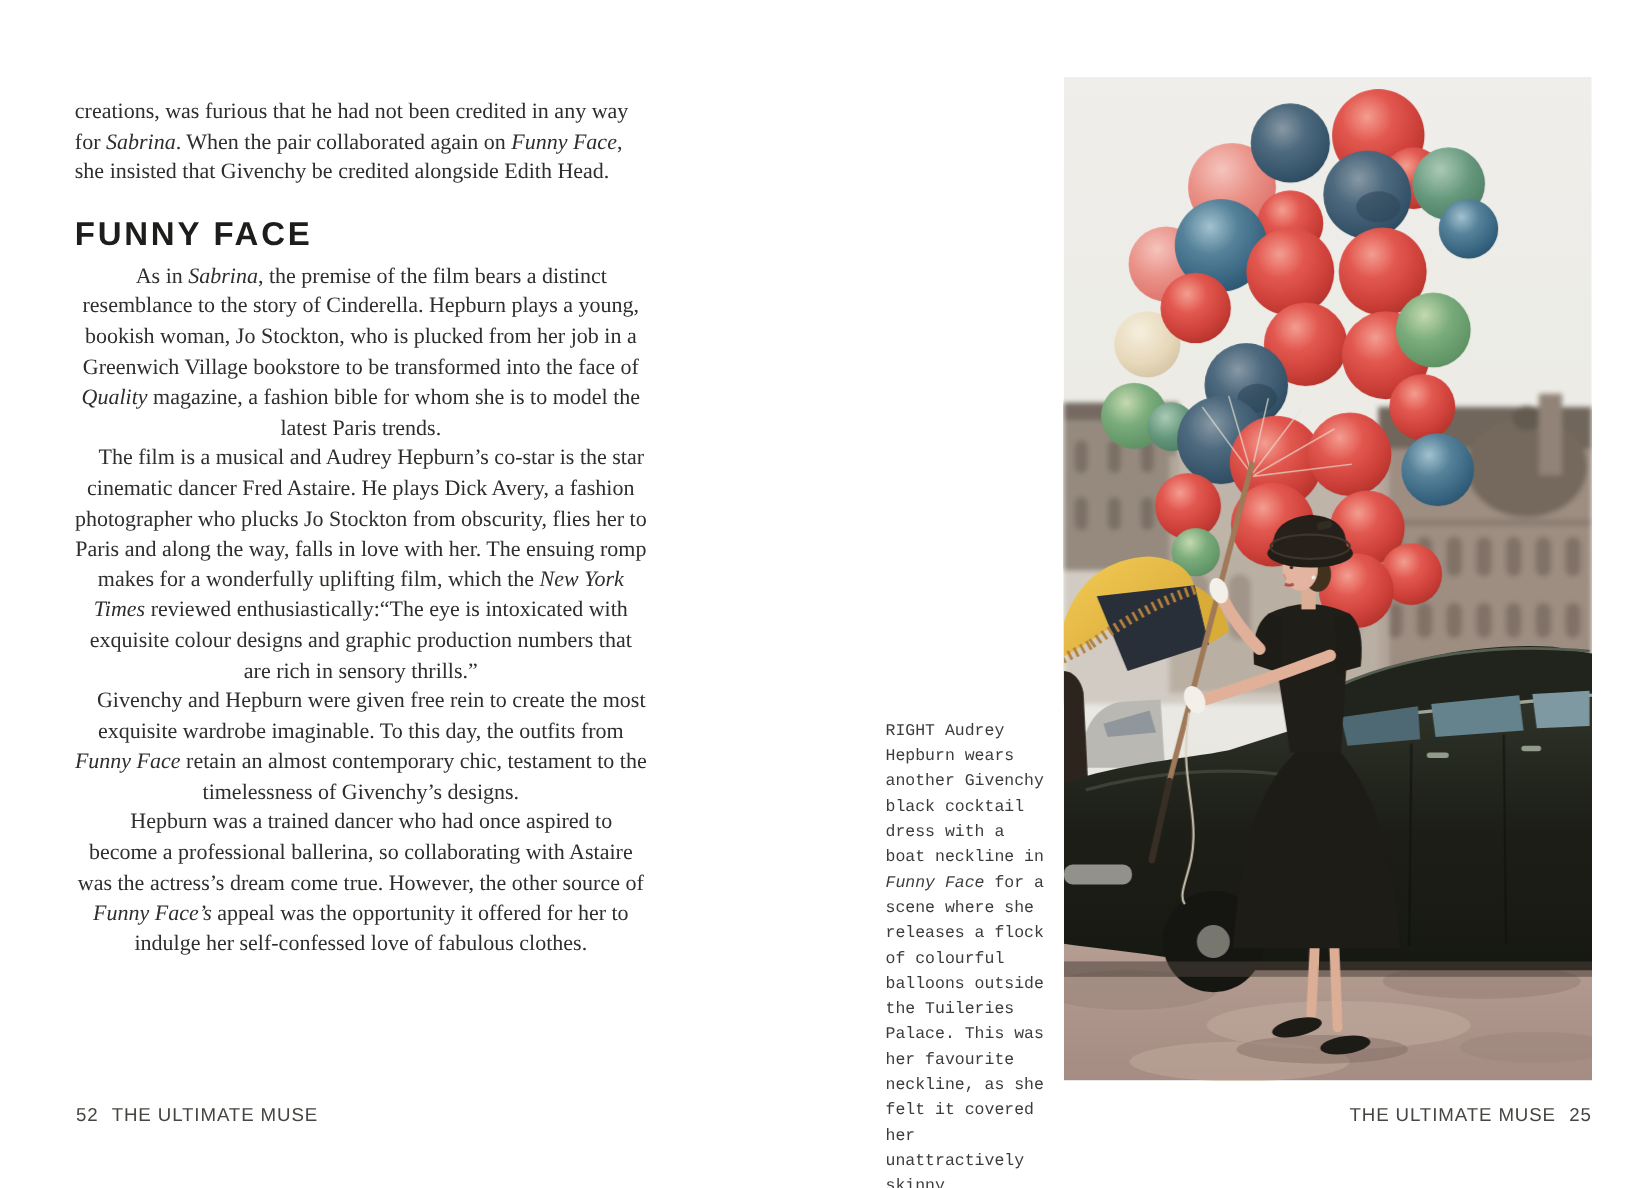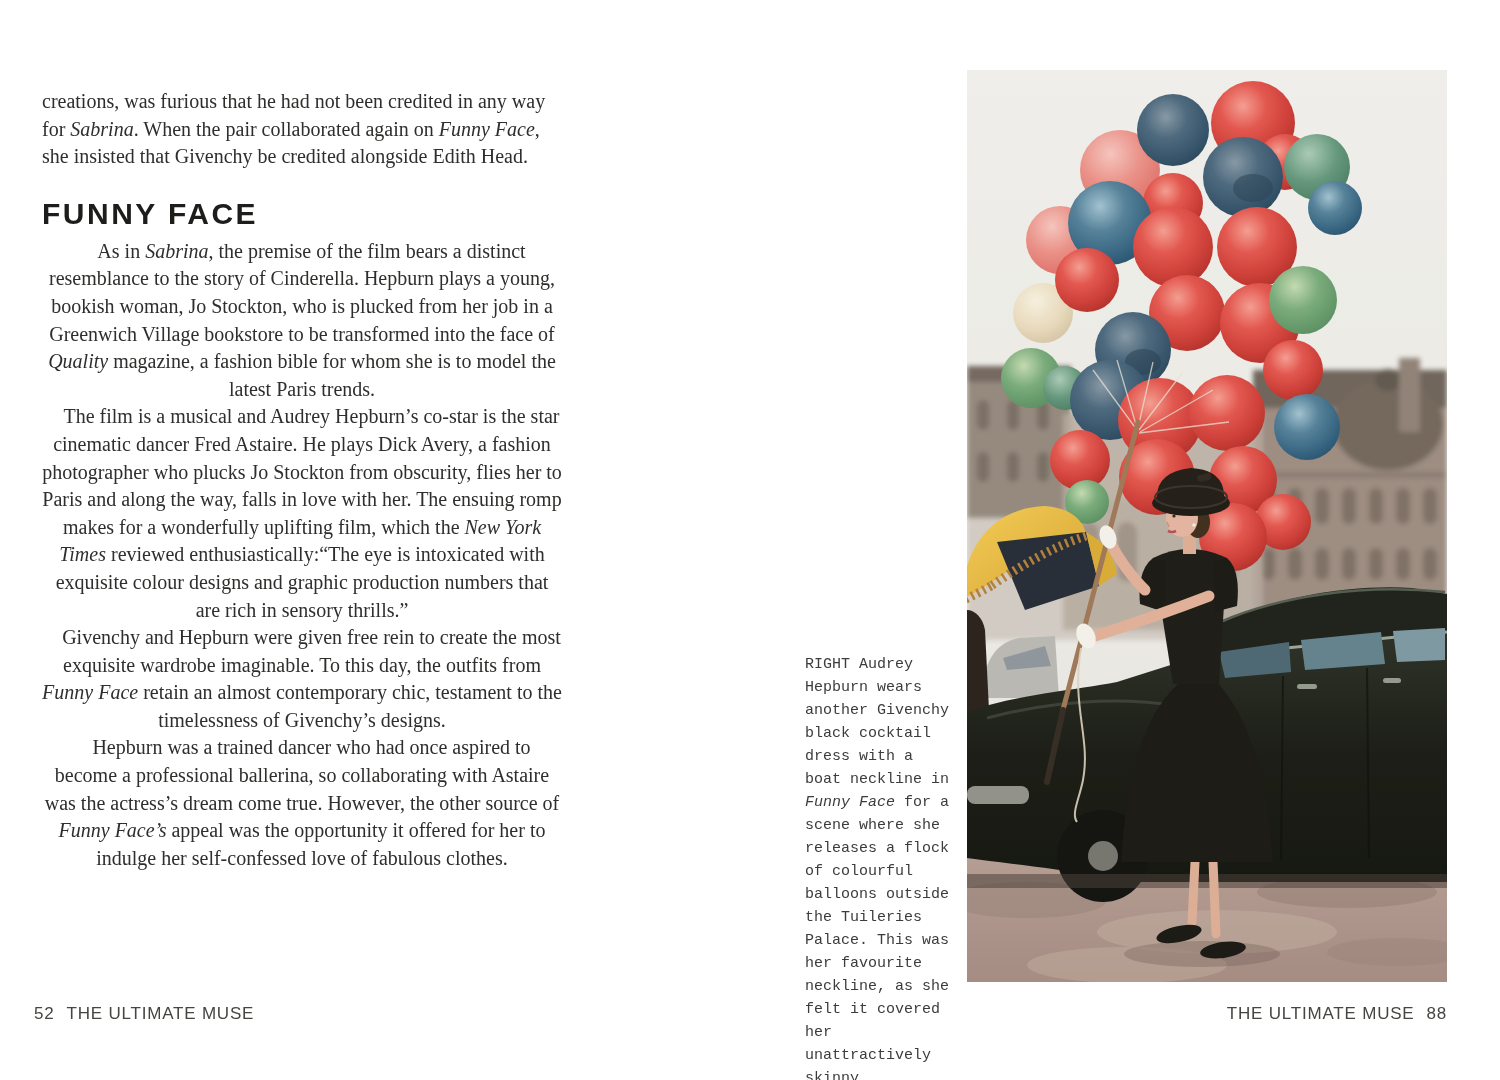--- a/index.html
+++ b/index.html
@@ -3,21 +3,21 @@
 <meta charset="utf-8">
 <title>Book Spread — The Ultimate Muse</title>
 <style>
   html,body{margin:0;padding:0;}
   body{
     width:1500px;height:1080px;position:relative;overflow:hidden;
     background:#ffffff;
     font-family:"Liberation Serif", serif;
   }
   .body-text{
-    position:absolute;left:42px;top:88px;width:520px;
+    position:absolute;left:68px;top:88px;width:520px;
     font-size:20px;line-height:27.6px;color:#2f2e2c;
     text-rendering:optimizeLegibility;
   }
   .body-text p{margin:0;}
   .body-text p.indent{text-indent:19px;text-align:center;}
   .body-text em, .caption em{font-style:italic;}
   h2.section-heading{
     font-family:"Liberation Sans", sans-serif;
     font-weight:700;font-size:30px;letter-spacing:2.5px;
     color:#1d1d1b;margin:27px 0 8px 0;line-height:32px;
@@ -26,21 +26,21 @@
     position:absolute;left:805px;top:653px;width:150px;
     font-family:Liberation Mono, monospace;
     font-size:15px;line-height:23px;color:#3c3c3c;
   }
   .footer{
     position:absolute;top:1004px;
     font-family:"Liberation Sans", sans-serif;
     font-size:17px;letter-spacing:0.8px;color:#464541;line-height:20px;
     white-space:nowrap;
   }
-  .footer-left{left:34px;}
+  .footer-left{left:69px;}
   .footer-right{right:53px;text-align:right;}
   .footer .gap-r{margin-right:12px;}
   .footer .gap-l{margin-left:12px;}
   .photo{
     position:absolute;left:967px;top:70px;width:480px;height:912px;
   }
   .photo svg{display:block;width:480px;height:912px;}
 </style>
 </head>
 <body>
@@ -298,14 +298,14 @@
   </g>
 
   <rect x="0" y="0" width="480" height="912" fill="#f5ead8" opacity="0.05"></rect>
 </svg>
 </div>
 
 <div class="footer footer-left">
   <span class="gap-r">52</span><span>THE ULTIMATE MUSE</span>
 </div>
 <div class="footer footer-right">
-  <span>THE ULTIMATE MUSE</span><span class="gap-l">88</span>
+  <span>THE ULTIMATE MUSE</span><span class="gap-l">25</span>
 </div>
 
 </body></html>

